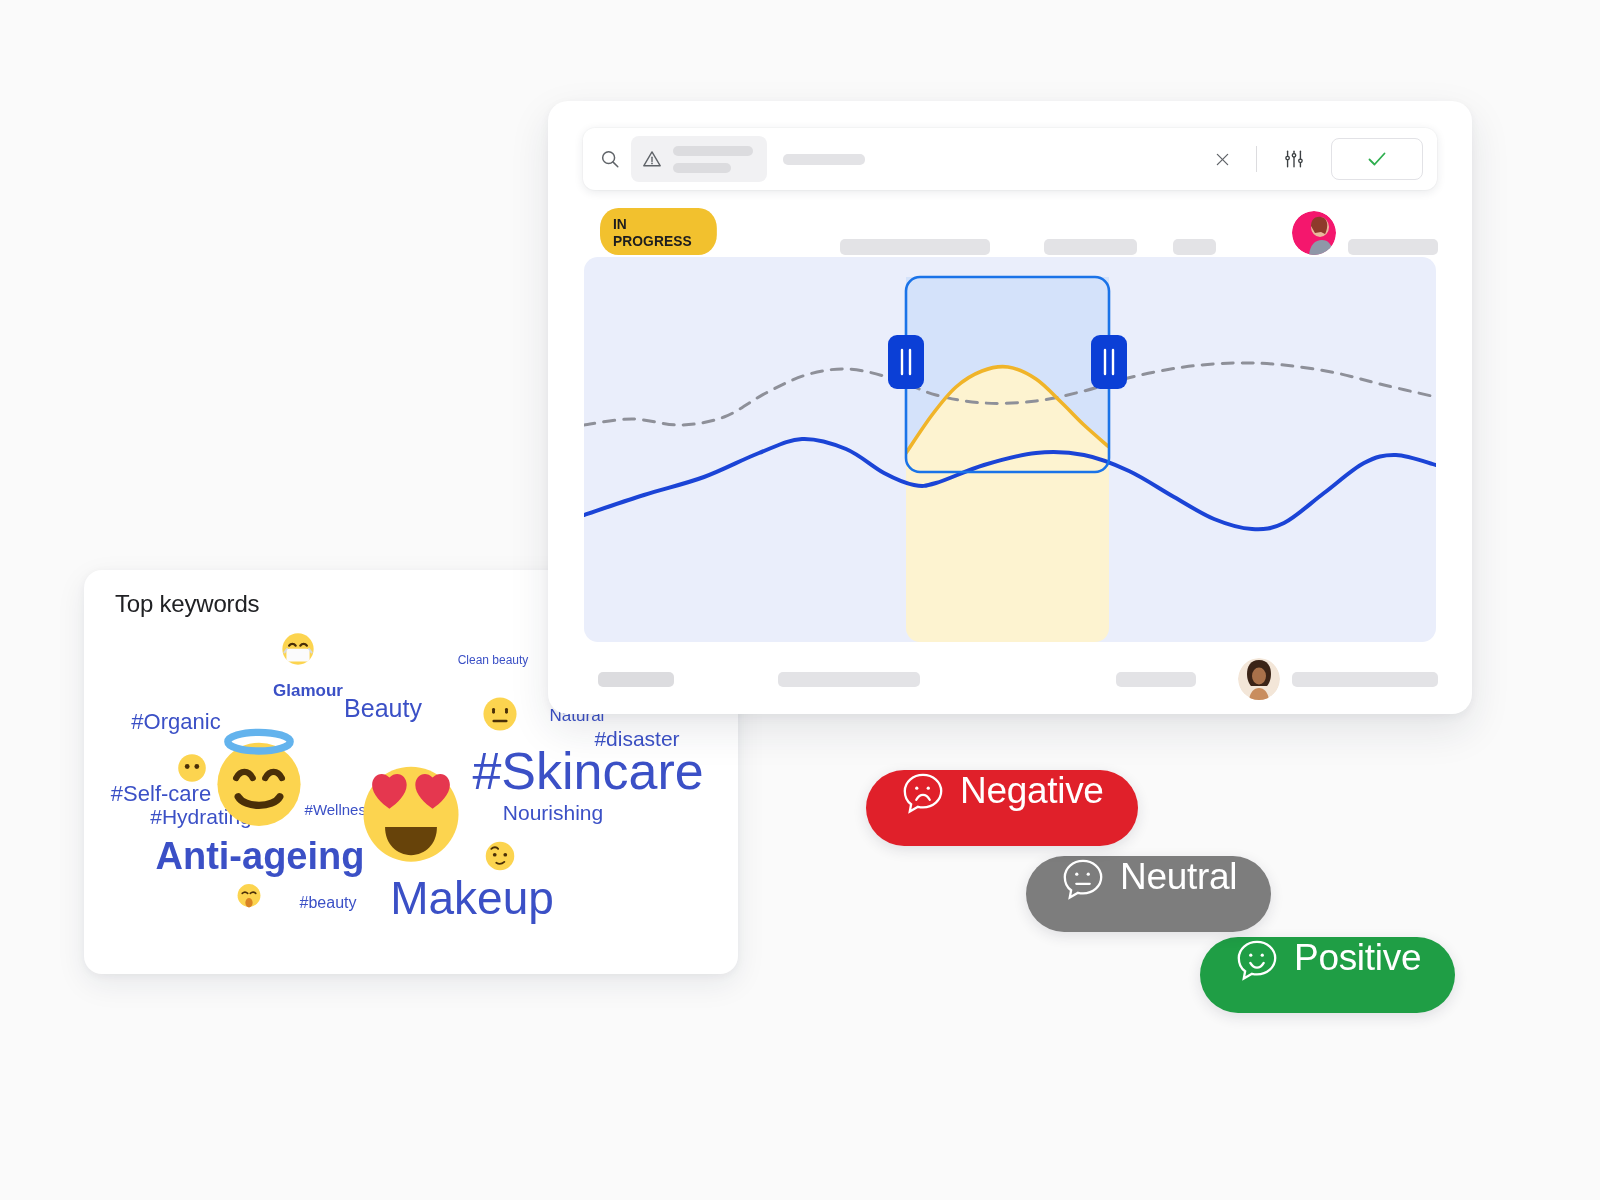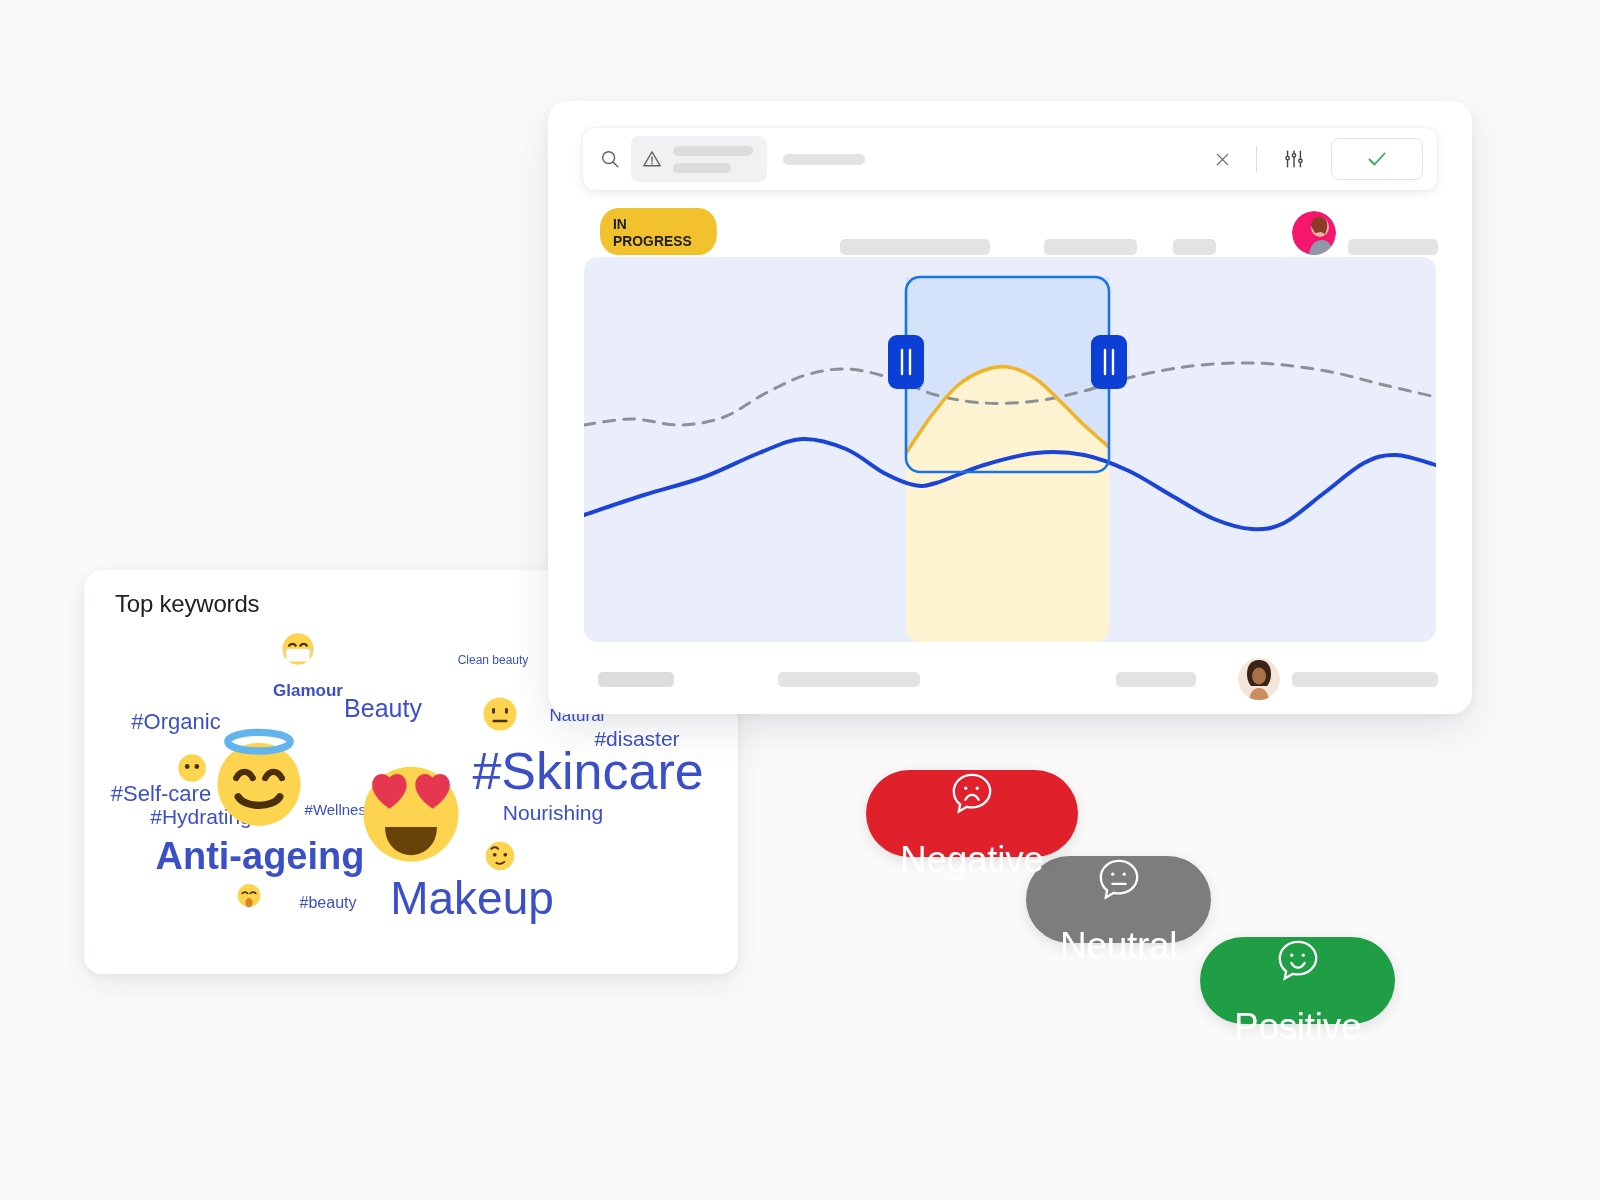--- a/index.html
+++ b/index.html
@@ -82,25 +82,24 @@
     width: 852px; height: 385px;
     background: #eaeefb; border-radius: 14px; overflow: hidden;
   }
   .foot-row {
     position: absolute; left: 50px; top: 560px;
     width: 840px; height: 36px; display: flex; align-items: center;
   }
 
   
   .pill {
-    position: absolute; display: flex; align-items: center; gap: 14px;
-    border-radius: 50px; padding: 0 34px; height: 87px;
+    position: absolute; display: flex; gap: 14px;
+    border-radius: 50px; padding: 0 34px; height: 76px;
     color: #ffffff; font-size: 37px; letter-spacing: -.3px;
     box-shadow: 0 4px 14px rgba(30,35,60,.12);
-    flex-direction: column;
   }
   .pill svg { flex: none; }
   #pill-negative { left: 866px; top: 770px; z-index: 6; background: #e0202a; }
   #pill-neutral  { left: 1026px; top: 856px; z-index: 5; background: #7d7d7d; }
   #pill-positive { left: 1200px; top: 937px; z-index: 4; background: #1f9e45; }
 </style>
 </head>
 <body>
 
 <div id="stage">

